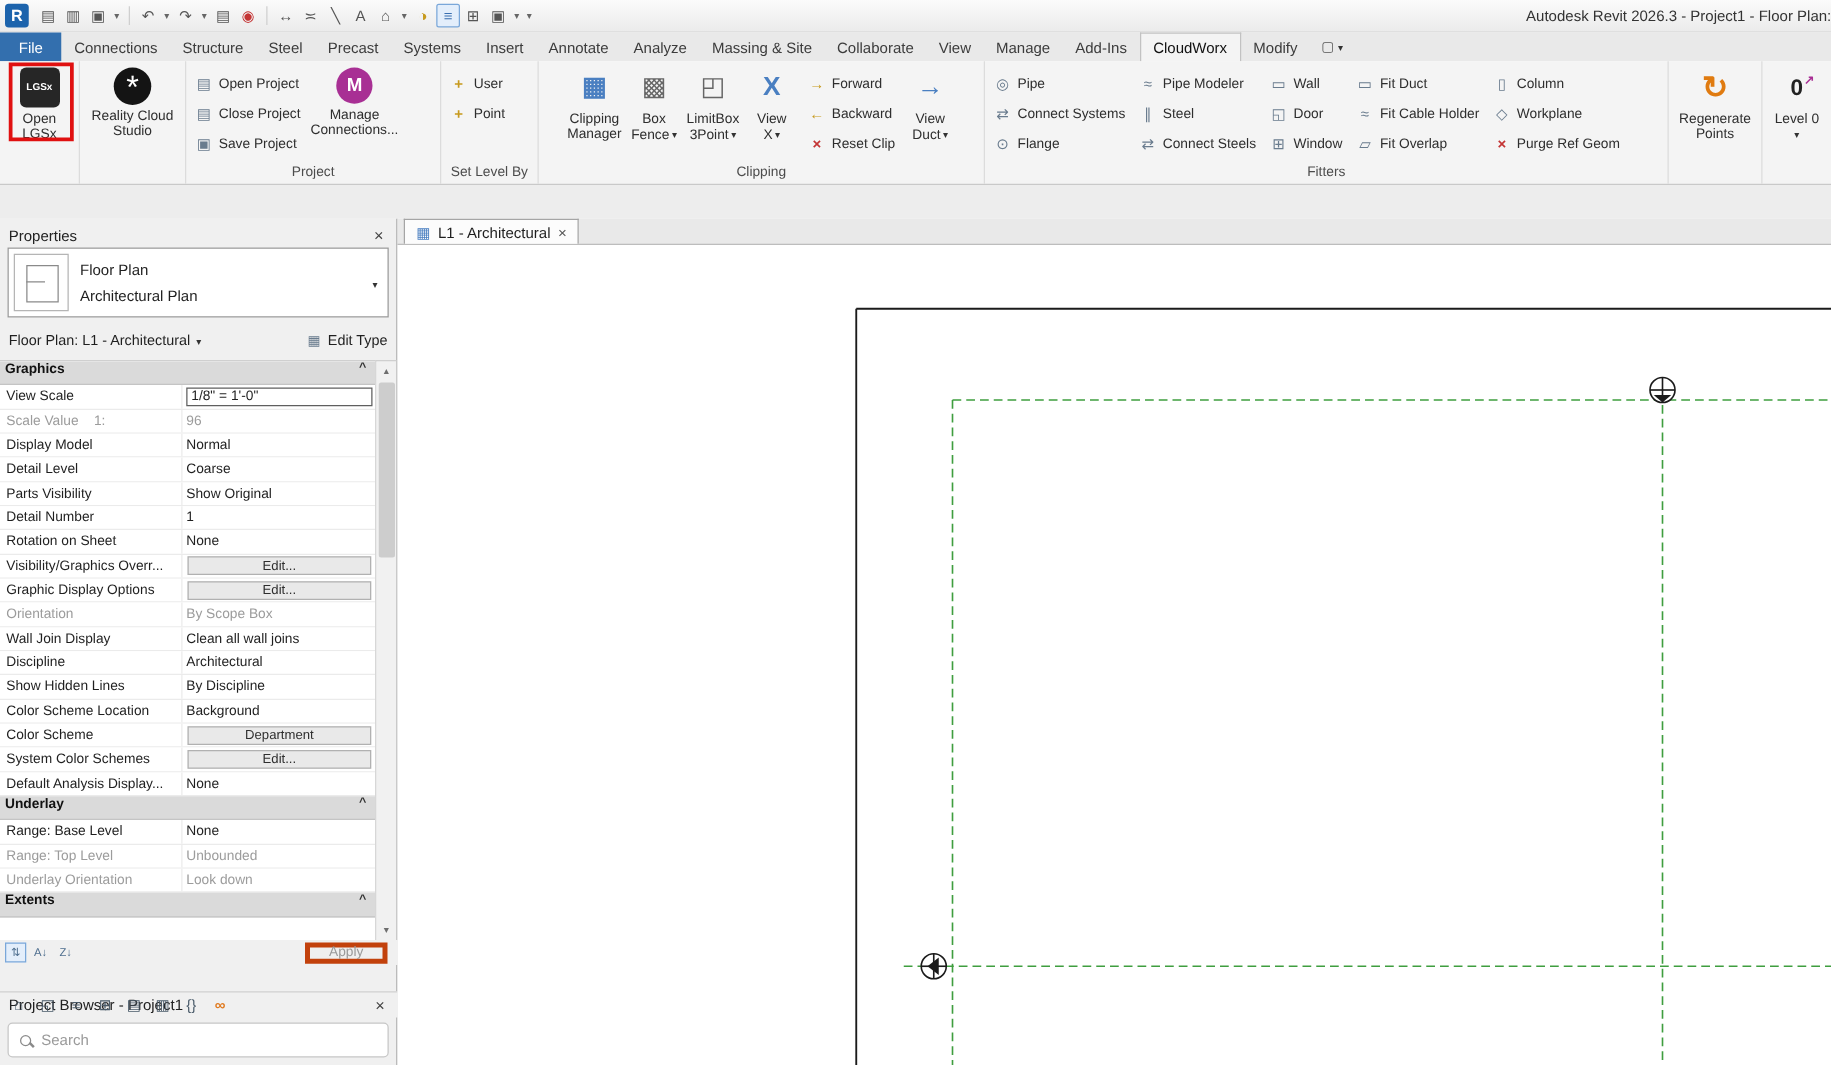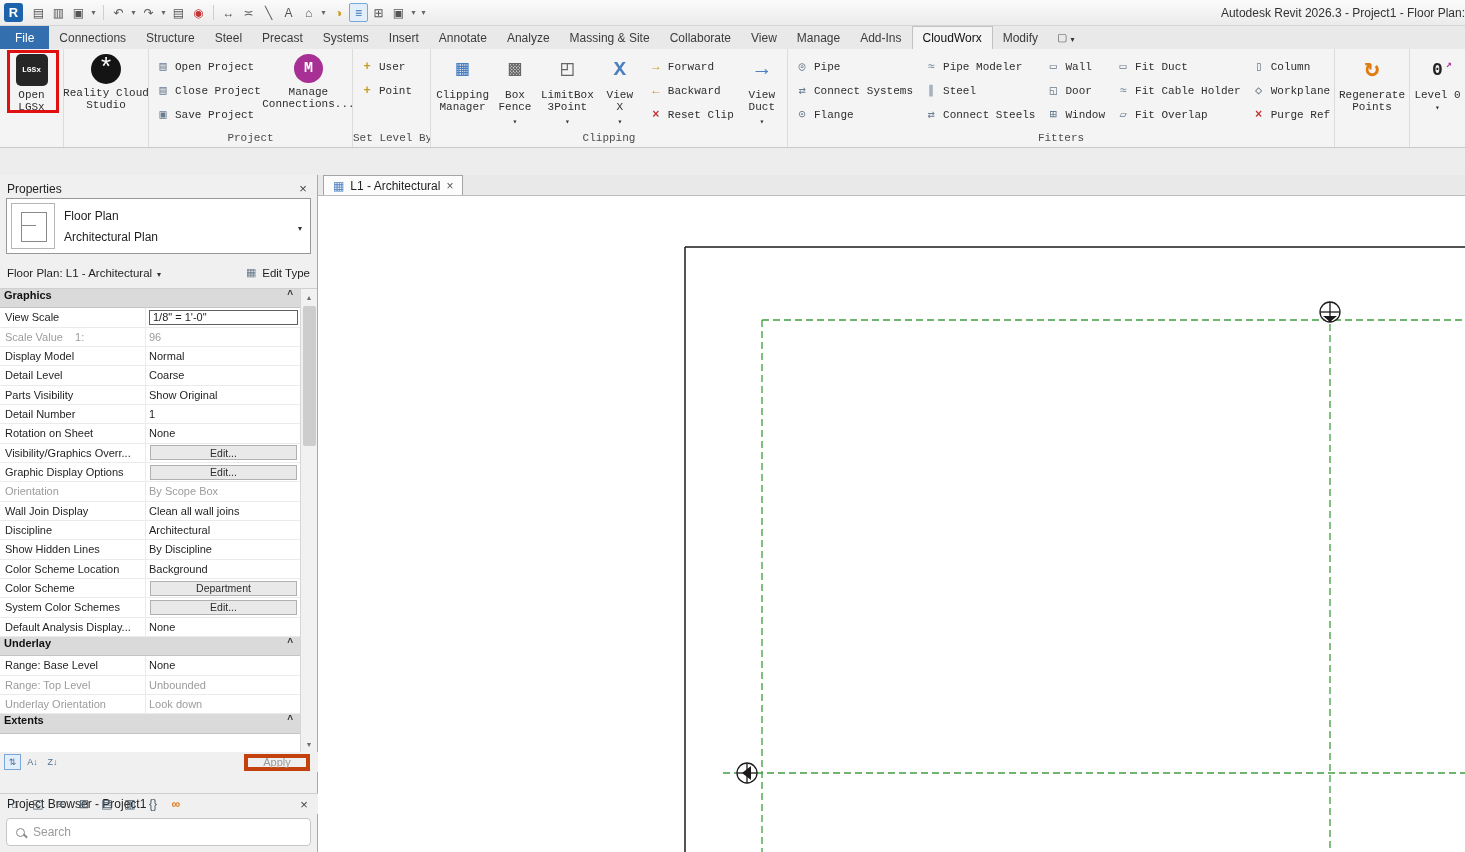--- a/index.html
+++ b/index.html
@@ -26,31 +26,31 @@
     display:flex; align-items:stretch; }
   .file-tab { background:var(--file-tab); color:#fff; font-size:12px; padding:0 15px;
     display:flex; align-items:center; }
   .rtab { font-size:12px; color:#3c3c3c; padding:0 10px; display:flex; align-items:center; white-space:nowrap; }
   .rtab.active { background:#f4f4f4; border:1px solid #c2c2c2; border-bottom:none; color:#111; }
   .ribbon-toggle { display:flex; align-items:center; gap:3px; padding:0 9px; color:#555; font-size:11px; }
 
   
   .ribbon { position:absolute; left:0; top:49px; width:1465px; height:99px; background:#f4f4f4;
     border-bottom:1px solid #c9c9c9; display:flex; }
-  .panel { height:100%; border-right:1px solid #dcdcdc; display:flex; flex-direction:column; flex-shrink:0; overflow:hidden;font-family:Liberation Mono, monospace; }
+  .panel { height:100%; border-right:1px solid #dcdcdc; display:flex; flex-direction:column; flex-shrink:0; overflow:hidden; }
   .panel-body { flex:1; display:flex; padding:3px 2px 0; gap:2px; justify-content:center; }
   .panel-body.left-align { justify-content:flex-start; }
   .panel-label { height:16px; text-align:center; font-size:11px; color:#4c4c4c; line-height:15px; white-space:nowrap; }
   .bigbtn { display:flex; flex-direction:column; align-items:center; font-size:11px; color:#2e2e2e;
     line-height:12px; padding:2px 2px 0; text-align:center; min-width:44px; }
   .bigicon { height:32px; display:flex; align-items:center; justify-content:center; font-size:21px;
     margin-bottom:3px; color:#666; }
   .bigicon.c-blue { color:var(--accent-blue); font-weight:bold; }
   .bl { white-space:nowrap; }
-  .bl-row { display:flex; align-items:center; gap:2px;flex-direction:column; }
+  .bl-row { display:flex; align-items:center; gap:2px; }
   .caret::after { content:"▾"; font-size:8px; color:#333; }
   .smcol { display:flex; flex-direction:column; gap:3px; padding-top:4px; }
   .smbtn { display:flex; align-items:center; gap:4px; font-size:11px; color:#2e2e2e; height:21px;
     padding:0 4px; white-space:nowrap; }
   .smicon { width:16px; height:16px; display:inline-flex; align-items:center; justify-content:center;
     font-size:12px; color:#6a7c8e; flex-shrink:0; }
   .smicon.c-gold { color:var(--gold); font-weight:bold; }
   .smicon.c-red { color:#c43535; font-weight:bold; }
   .lgsx-badge { width:32px; height:32px; background:#262626; border-radius:5px; color:#fff; font-size:8px; font-weight:bold; }
   .reality-badge { width:30px; height:30px; background:#141414; border-radius:50%; color:#fff; font-size:26px; }

